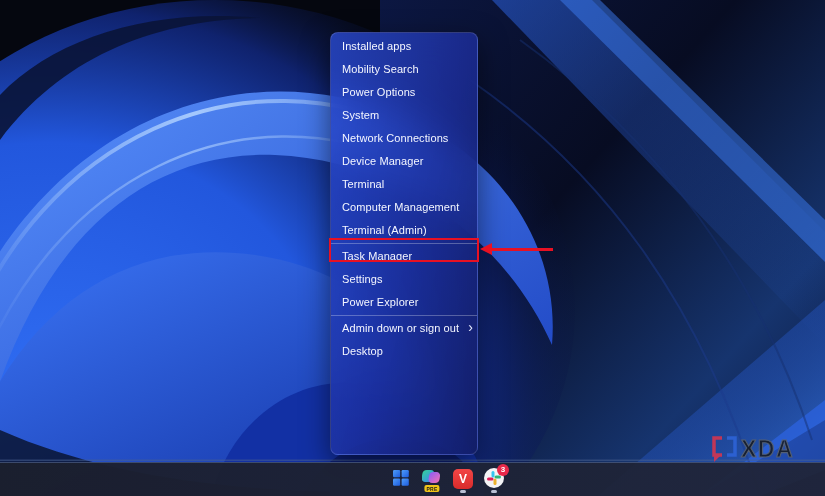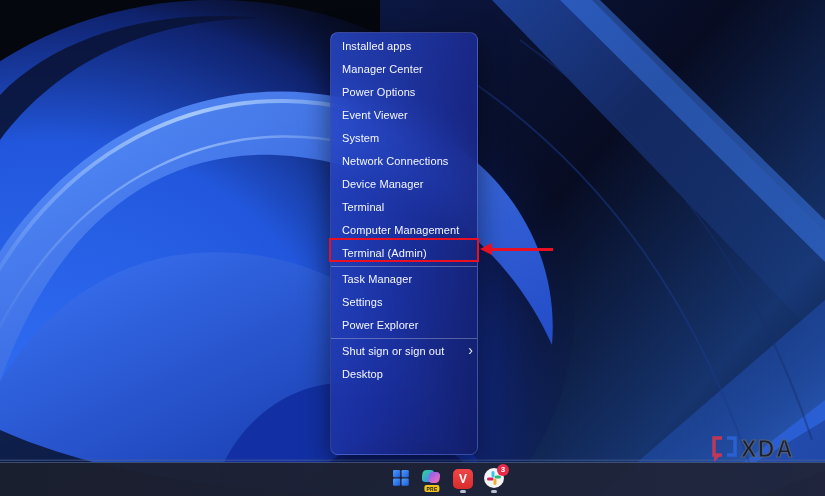--- a/index.html
+++ b/index.html
@@ -126,29 +126,26 @@
   <path d="M0 140 C 60 60, 150 20, 260 18 C 150 8, 55 38, 0 95 Z" fill="#0a1437" opacity="0.9"></path>
   <path d="M0 496 L0 430 C 90 470, 200 488, 330 492 L330 496 Z" fill="#081028" opacity="0.8"></path>
   <rect y="459.5" width="825" height="1.5" fill="#49618f" opacity="0.55"></rect>
 </svg>
 
 <div class="winx-menu">
     <div class="menu-item">
       <span class="mi-label">Installed apps</span>
     </div>
     <div class="menu-item">
-      <span class="mi-label">Manager Center</span>
+      <span class="mi-label">Mobility Search</span>
     </div>
     <div class="menu-item">
       <span class="mi-label">Power Options</span>
     </div>
     <div class="menu-item">
-      <span class="mi-label">Event Viewer</span>
-    </div>
-    <div class="menu-item">
       <span class="mi-label">System</span>
     </div>
     <div class="menu-item">
       <span class="mi-label">Network Connections</span>
     </div>
     <div class="menu-item">
       <span class="mi-label">Device Manager</span>
     </div>
     <div class="menu-item">
       <span class="mi-label">Terminal</span>
@@ -164,21 +161,21 @@
       <span class="mi-label">Task Manager</span>
     </div>
     <div class="menu-item">
       <span class="mi-label">Settings</span>
     </div>
     <div class="menu-item">
       <span class="mi-label">Power Explorer</span>
     </div>
     <div class="menu-separator"></div>
     <div class="menu-item">
-      <span class="mi-label">Shut sign or sign out</span>
+      <span class="mi-label">Admin down or sign out</span>
       <span class="mi-chevron">›</span>
     </div>
     <div class="menu-item">
       <span class="mi-label">Desktop</span>
     </div>
   </div>
 
 <div class="hl-box"></div>
 <div class="arrow-bar"></div>
 <div class="arrow-head"></div>

